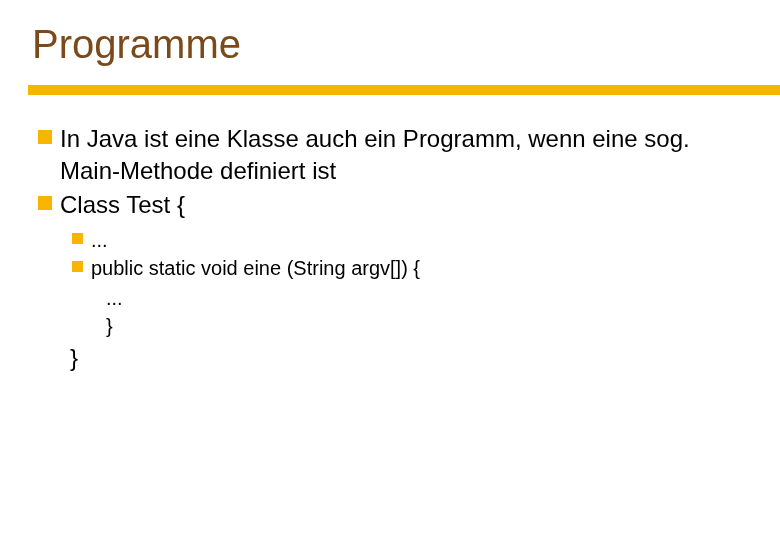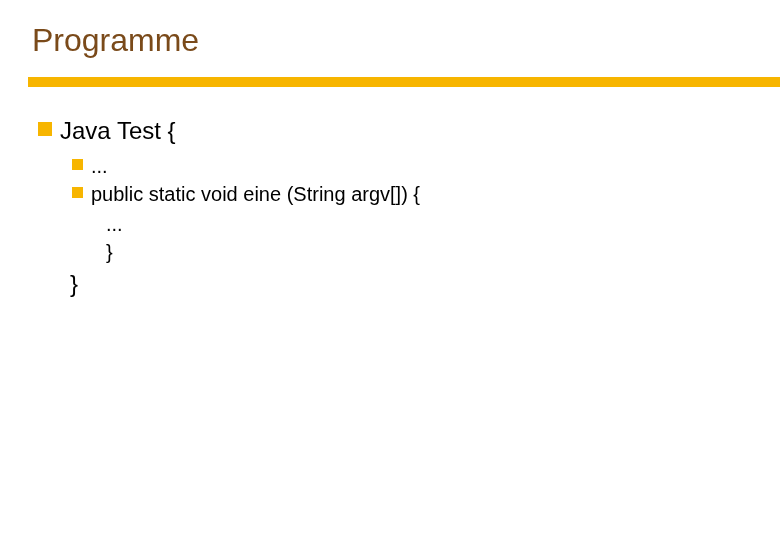--- a/index.html
+++ b/index.html
@@ -5,21 +5,21 @@
   * { margin: 0; padding: 0; box-sizing: border-box; }
   body {
     width: 780px;
     height: 540px;
     background: #ffffff;
     font-family: "Comic Sans MS", "Chalkboard SE", cursive, sans-serif;
     padding: 22px 28px;
     color: #000;
   }
   .title {
-    font-size: 32px;
+    font-size: 40px;
     font-weight: normal;
     color: #7a4a1a;
     margin-bottom: 18px;
     margin-left: 4px;
   }
   .title-rule {
     height: 10px;
     background: #f7b500;
     margin-bottom: 28px;
     margin-left: 0;
@@ -75,24 +75,28 @@
   }
 </style>
 </head>
 <body>
 
 <div class="title">Programme</div>
 <div class="title-rule"></div>
 
 <div class="content">
 
+  <div class="bullet-row">
+    <div class="z-bullet"></div>
+    <div class="level1-text">In Java ist eine Klasse auch ein Programm, wenn eine sog. Main-Methode definiert ist</div>
+  </div>
 
   <div class="bullet-row">
     <div class="z-bullet"></div>
-    <div class="level1-text">Java Test {</div>
+    <div class="level1-text">Class Test {</div>
   </div>
 
   <div class="level2">
     <div class="bullet-row">
       <div class="y-bullet"></div>
       <div class="level2-text">...</div>
     </div>
     <div class="bullet-row">
       <div class="y-bullet"></div>
       <div class="level2-text">public static void eine (String argv[]) {</div>

